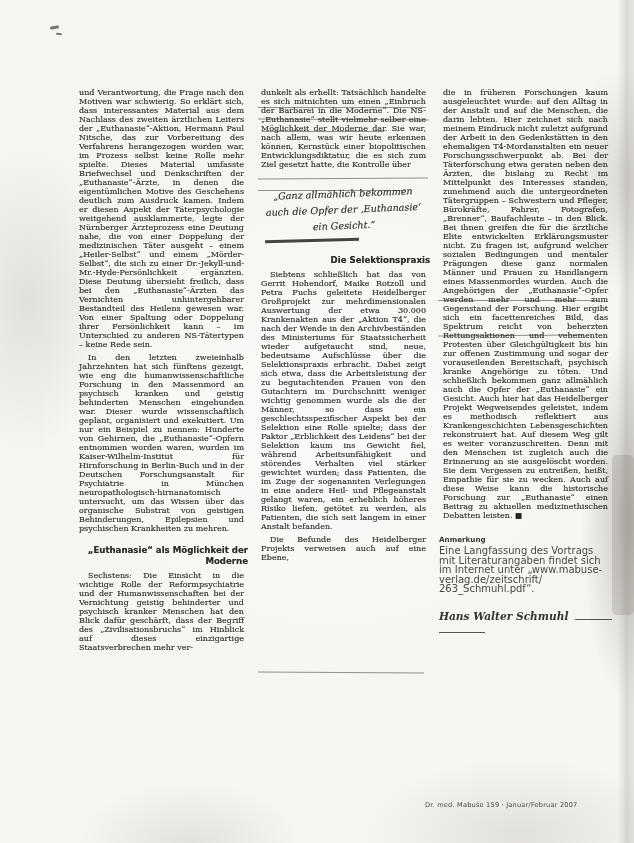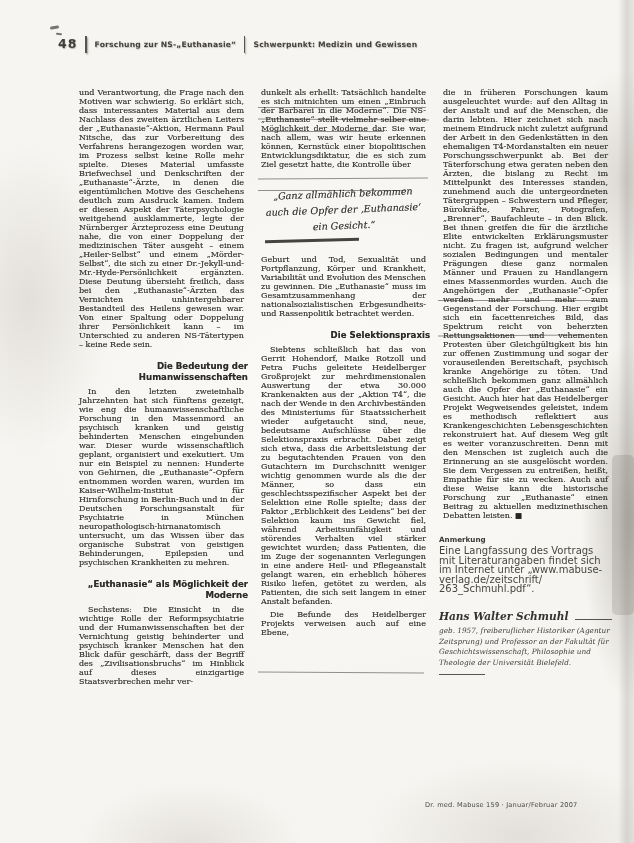--- a/index.html
+++ b/index.html
@@ -60,57 +60,48 @@
 </head>
 <body>
 
 <div class="page">
 
   <div class="smudge a"></div>
   <div class="smudge b"></div>
 
   <div class="scan-layer">
 
-    <div class="header">
-      <span class="page-num">48</span>
-      <span class="vrule"></span>
-      <span class="header-label">Forschung zur NS-„Euthanasie“</span>
-      <span class="vrule"></span>
-      <span class="header-label">Schwerpunkt: Medizin und Gewissen</span>
-    </div>
 
     <div class="cols">
 
       <div class="col">
         <p class="body cont">und Verantwortung, die Frage nach den Motiven war schwierig. So erklärt sich, dass interessantes Material aus dem Nachlass des zweiten ärztlichen Leiters der „Euthanasie“-Aktion, Hermann Paul Nitsche, das zur Vorbereitung des Verfahrens herangezogen worden war, im Prozess selbst keine Rolle mehr spielte. Dieses Material umfasste Briefwechsel und Denkschriften der „Euthanasie“-Ärzte, in denen die eigentümlichen Motive des Geschehens deutlich zum Ausdruck kamen. Indem er diesen Aspekt der Täterpsychologie weitgehend ausklammerte, legte der Nürnberger Ärzteprozess eine Deutung nahe, die von einer Doppelung der medizinischen Täter ausgeht – einem „Heiler-Selbst“ und einem „Mörder-Selbst“, die sich zu einer Dr.-Jekyll-und-Mr.-Hyde-Persönlichkeit ergänzten. Diese Deutung übersieht freilich, dass bei den „Euthanasie“-Ärzten das Vernichten unhintergehbarer Bestandteil des Heilens gewesen war. Von einer Spaltung oder Doppelung ihrer Persönlichkeit kann – im Unterschied zu anderen NS-Tätertypen – keine Rede sein.</p>
-        <h3 class="sect">Die Bedeutung der Humanwissenschaften</h3>
         <p class="body">In den letzten zweieinhalb Jahrzehnten hat sich fünftens gezeigt, wie eng die humanwissenschaftliche Forschung in den Massenmord an psychisch kranken und geistig behinderten Menschen eingebunden war. Dieser wurde wissenschaftlich geplant, organisiert und exekutiert. Um nur ein Beispiel zu nennen: Hunderte von Gehirnen, die „Euthanasie“-Opfern entnommen worden waren, wurden im Kaiser-Wilhelm-Institut für Hirnforschung in Berlin-Buch und in der Deutschen Forschungsanstalt für Psychiatrie in München neuropathologisch-hirnanatomisch untersucht, um das Wissen über das organische Substrat von geistigen Behinderungen, Epilepsien und psychischen Krankheiten zu mehren.</p>
         <h3 class="sect">„Euthanasie“ als Möglichkeit der Moderne</h3>
         <p class="body">Sechstens: Die Einsicht in die wichtige Rolle der Reformpsychiatrie und der Humanwissenschaften bei der Vernichtung geistig behinderter und psychisch kranker Menschen hat den Blick dafür geschärft, dass der Begriff des „Zivilisationsbruchs“ im Hinblick auf dieses einzigartige Staatsverbrechen mehr ver-</p>
       </div>
 
       <div class="col">
         <p class="body cont">dunkelt als erhellt: Tatsächlich handelte es sich mitnichten um einen „Einbruch der Barbarei in die Moderne“. Die NS-„Euthanasie“ stellt vielmehr selber eine Möglichkeit der Moderne dar. Sie war, nach allem, was wir heute erkennen können, Kernstück einer biopolitischen Entwicklungsdiktatur, die es sich zum Ziel gesetzt hatte, die Kontrolle über</p>
         <div class="quote">„Ganz allmählich bekommen auch die Opfer der ‚Euthanasie‘ ein Gesicht.“</div>
         <div class="quote-rule"></div>
-        <p class="body cont">Geburt und Tod, Sexualität und Fortpflanzung, Körper und Krankheit, Variabilität und Evolution des Menschen zu gewinnen. Die „Euthanasie“ muss im Gesamtzusammenhang der nationalsozialistischen Erbgesundheits- und Rassenpolitik betrachtet werden.</p>
         <h3 class="sect">Die Selektionspraxis</h3>
         <p class="body">Siebtens schließlich hat das von Gerrit Hohendorf, Maike Rotzoll und Petra Fuchs geleitete Heidelberger Großprojekt zur mehrdimensionalen Auswertung der etwa 30.000 Krankenakten aus der „Aktion T4“, die nach der Wende in den Archivbeständen des Ministeriums für Staatssicherheit wieder aufgetaucht sind, neue, bedeutsame Aufschlüsse über die Selektionspraxis erbracht. Dabei zeigt sich etwa, dass die Arbeitsleistung der zu begutachtenden Frauen von den Gutachtern im Durchschnitt weniger wichtig genommen wurde als die der Männer, so dass ein geschlechtsspezifischer Aspekt bei der Selektion eine Rolle spielte; dass der Faktor „Erblichkeit des Leidens“ bei der Selektion kaum ins Gewicht fiel, während Arbeitsunfähigkeit und störendes Verhalten viel stärker gewichtet wurden; dass Patienten, die im Zuge der sogenannten Verlegungen in eine andere Heil- und Pflegeanstalt gelangt waren, ein erheblich höheres Risiko liefen, getötet zu werden, als Patienten, die sich seit langem in einer Anstalt befanden.</p>
         <p class="body">Die Befunde des Heidelberger Projekts verweisen auch auf eine Ebene,</p>
       </div>
 
       <div class="col">
         <p class="body cont"><span>die in früheren Forschungen kaum ausgeleuchtet wurde: auf den Alltag in der Anstalt und auf die Menschen, die darin lebten. Hier zeichnet sich nach meinem Eindruck nicht zuletzt aufgrund der Arbeit in den Gedenkstätten in den ehemaligen T4-Mordanstalten ein neuer Forschungsschwerpunkt ab. Bei der Täterforschung etwa geraten neben den Ärzten, die bislang zu Recht im Mittelpunkt des Interesses standen, zunehmend auch die untergeordneten Tätergruppen – Schwestern und Pfleger, Bürokräfte, Fahrer, Fotografen, „Brenner“, Baufachleute – in den Blick. Bei ihnen greifen die für die ärztliche Elite entwickelten Erklärungsmuster nicht. Zu fragen ist, aufgrund welcher sozialen Bedingungen und mentaler Prägungen diese ganz normalen Männer und Frauen zu Handlangern eines Massenmordes wurden. Auch die Angehörigen der „Euthanasie“-Opfer werden mehr und mehr zum Gegenstand der Forschung. Hier ergibt sich ein facettenreiches Bild, das Spektrum reicht von beherzten Rettungsaktionen und vehementen Protesten über Gleichgültigkeit bis hin zur offenen Zustimmung und sogar der vorauseilenden Bereitschaft, psychisch kranke Angehörige zu töten. Und schließlich bekommen ganz allmählich auch die Opfer der „Euthanasie“ ein Gesicht. Auch hier hat das Heidelberger Projekt Wegweisendes geleistet, indem es methodisch reflektiert aus Krankengeschichten Lebensgeschichten rekonstruiert hat. Auf diesem Weg gilt es weiter voranzuschreiten. Denn mit den Menschen ist zugleich auch die Erinnerung an sie ausgelöscht worden. Sie dem Vergessen zu entreißen, heißt, Empathie für sie zu wecken. Auch auf diese Weise kann die historische Forschung zur „Euthanasie“ einen Beitrag zu aktuellen medizinethischen Debatten leisten.</span> <span class="end-mark">■</span></p>
         <div class="note-title">Anmerkung</div>
         <div class="note-text">Eine Langfassung des Vortrags mit Literaturangaben findet sich im Internet unter „www.mabuse-verlag.de/zeitschrift/ 263_Schmuhl.pdf“.</div>
         <div class="author-line">
           <span class="author-name">Hans Walter Schmuhl</span>
           <span class="rule-fill"></span>
         </div>
-        <div class="author-bio"><span>geb. 1957, freiberuflicher Historiker (Agentur Zeitsprung) und Professor an der Fakultät für Geschichtswissenschaft, Philosophie und Theologie der Universität Bielefeld.</span> <span class="bio-rule"></span></div>
+        <div class="author-bio"> <span class="bio-rule"></span></div>
       </div>
 
     </div>
 
     <div class="footer">Dr. med. Mabuse 159 · Januar/Februar 2007</div>
   </div>
 
   <div class="pen" style="left:258px;top:107px;width:168px;"></div>
   <div class="pen" style="left:258px;top:119px;width:171px;transform:rotate(.3deg);"></div>
   <div class="pen" style="left:262px;top:131px;width:122px;"></div>

